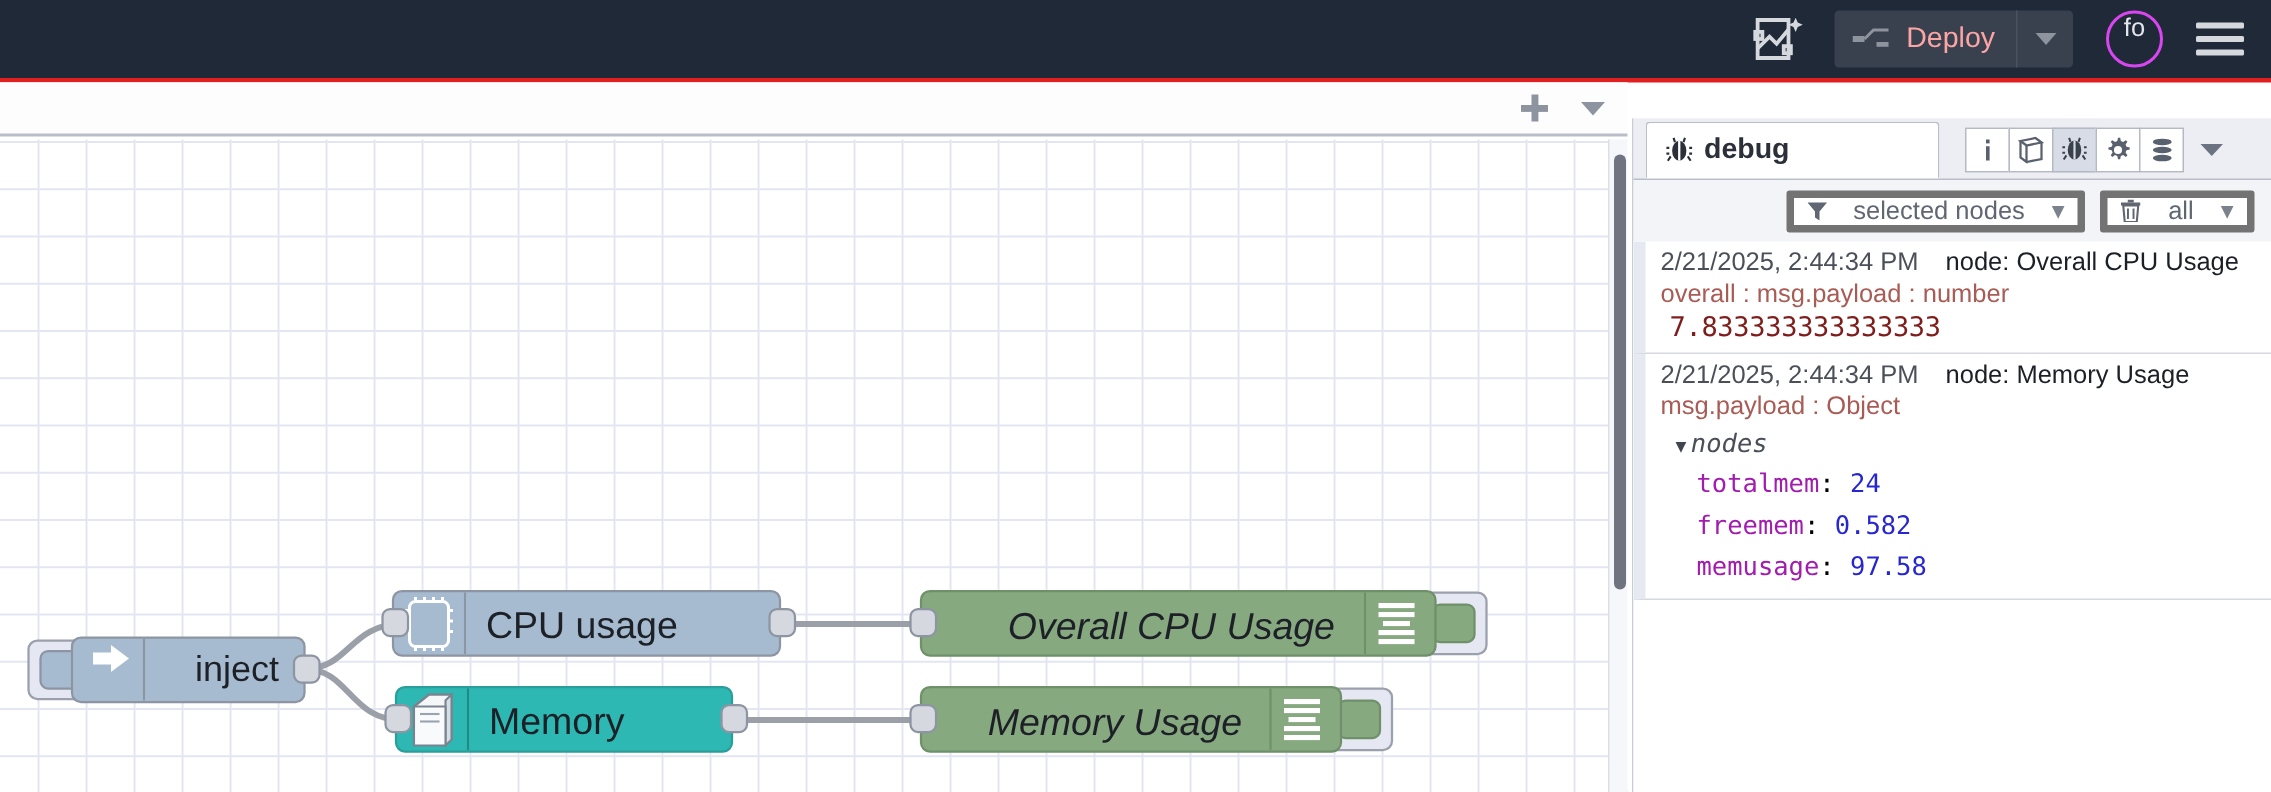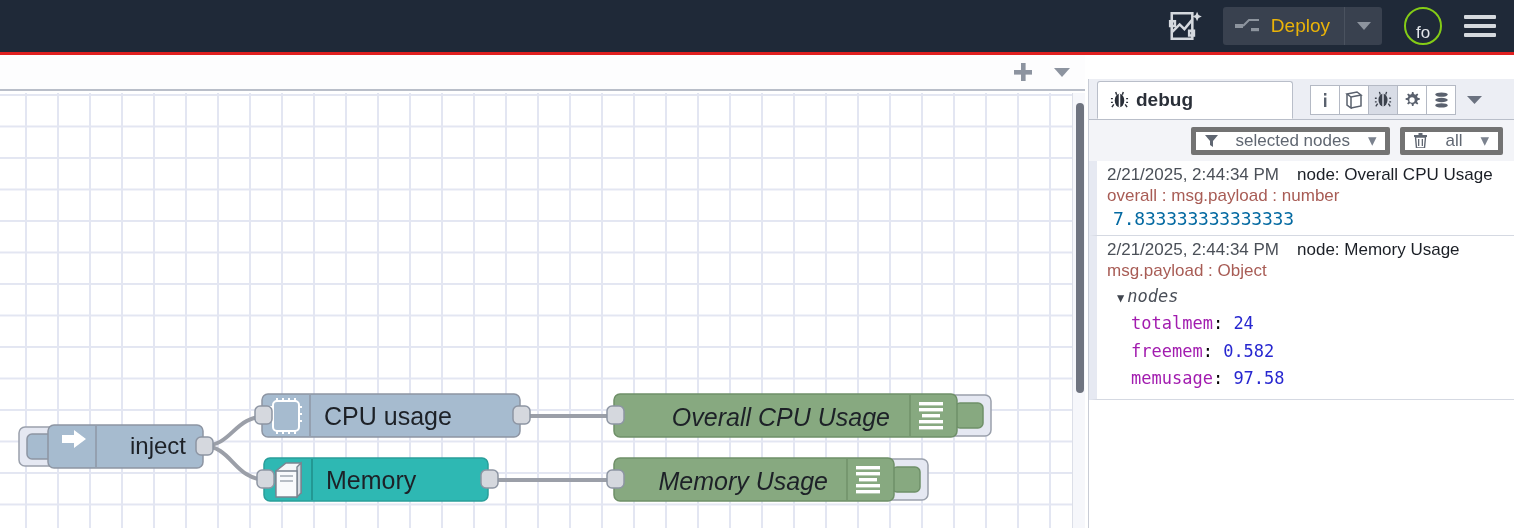--- a/index.html
+++ b/index.html
@@ -29,38 +29,38 @@
     color: #d5d9de;
     margin-left: 14px;
   }
   .assist-icon { width: 38px; height: 38px; }
   .deploy-btn {
     display: flex; align-items: center;
     background: #39414f;
     border-radius: 3px;
     height: 38px;
     margin-left: 18px;
-    color: #eab308;
+    color: #fca5a5;
     font-size: 19px;
   }
   .deploy-main {
     display: flex; align-items: center; gap: 10px;
     padding: 0 14px 0 12px;
     height: 100%;
   }
   .deploy-caret {
     display: flex; align-items: center; justify-content: center;
     width: 38px; height: 100%;
     border-left: 1px solid #4a525f;
   }
   .avatar {
     width: 38px; height: 38px;
-    border: 2px solid #84cc16;
+    border: 2px solid #d946ef;
     border-radius: 50%;
-    display: flex; align-items: flex-end; justify-content: center;
+    display: flex; align-items: flex-start; justify-content: center;
     color: #e3e6ea; font-size: 17px;
     margin-left: 22px;
   }
   .hamburger {
     margin-left: 22px; width: 32px;
     display: flex; flex-direction: column; gap: 5px;
   }
   .hamburger i { display: block; height: 4px; background: #d5d9de; border-radius: 1px; }
 
   
@@ -179,21 +179,21 @@
     white-space: nowrap;
   }
   .msg-ts { color: #4b5058; }
   .msg-node { color: #1b1f26; font-weight: normal; padding-left: 18px; text-align: right; }
   .msg-topic {
     font-size: 17px; color: #a85c55;
     line-height: 1.35;
   }
   .msg-value {
     font-family: "DejaVu Sans Mono", monospace;
-    font-size: 18px; color: #0369a1;
+    font-size: 18px; color: #7f1d1d;
     padding-left: 6px; letter-spacing: -0.2px;
   }
   .obj-row {
     font-family: "DejaVu Sans Mono", monospace;
     font-size: 17px; line-height: 1.62;
     padding-left: 24px;
   }
   .obj-toggle {
     font-family: "DejaVu Sans Mono", monospace;
     font-size: 17px; color: #4a4f58;

